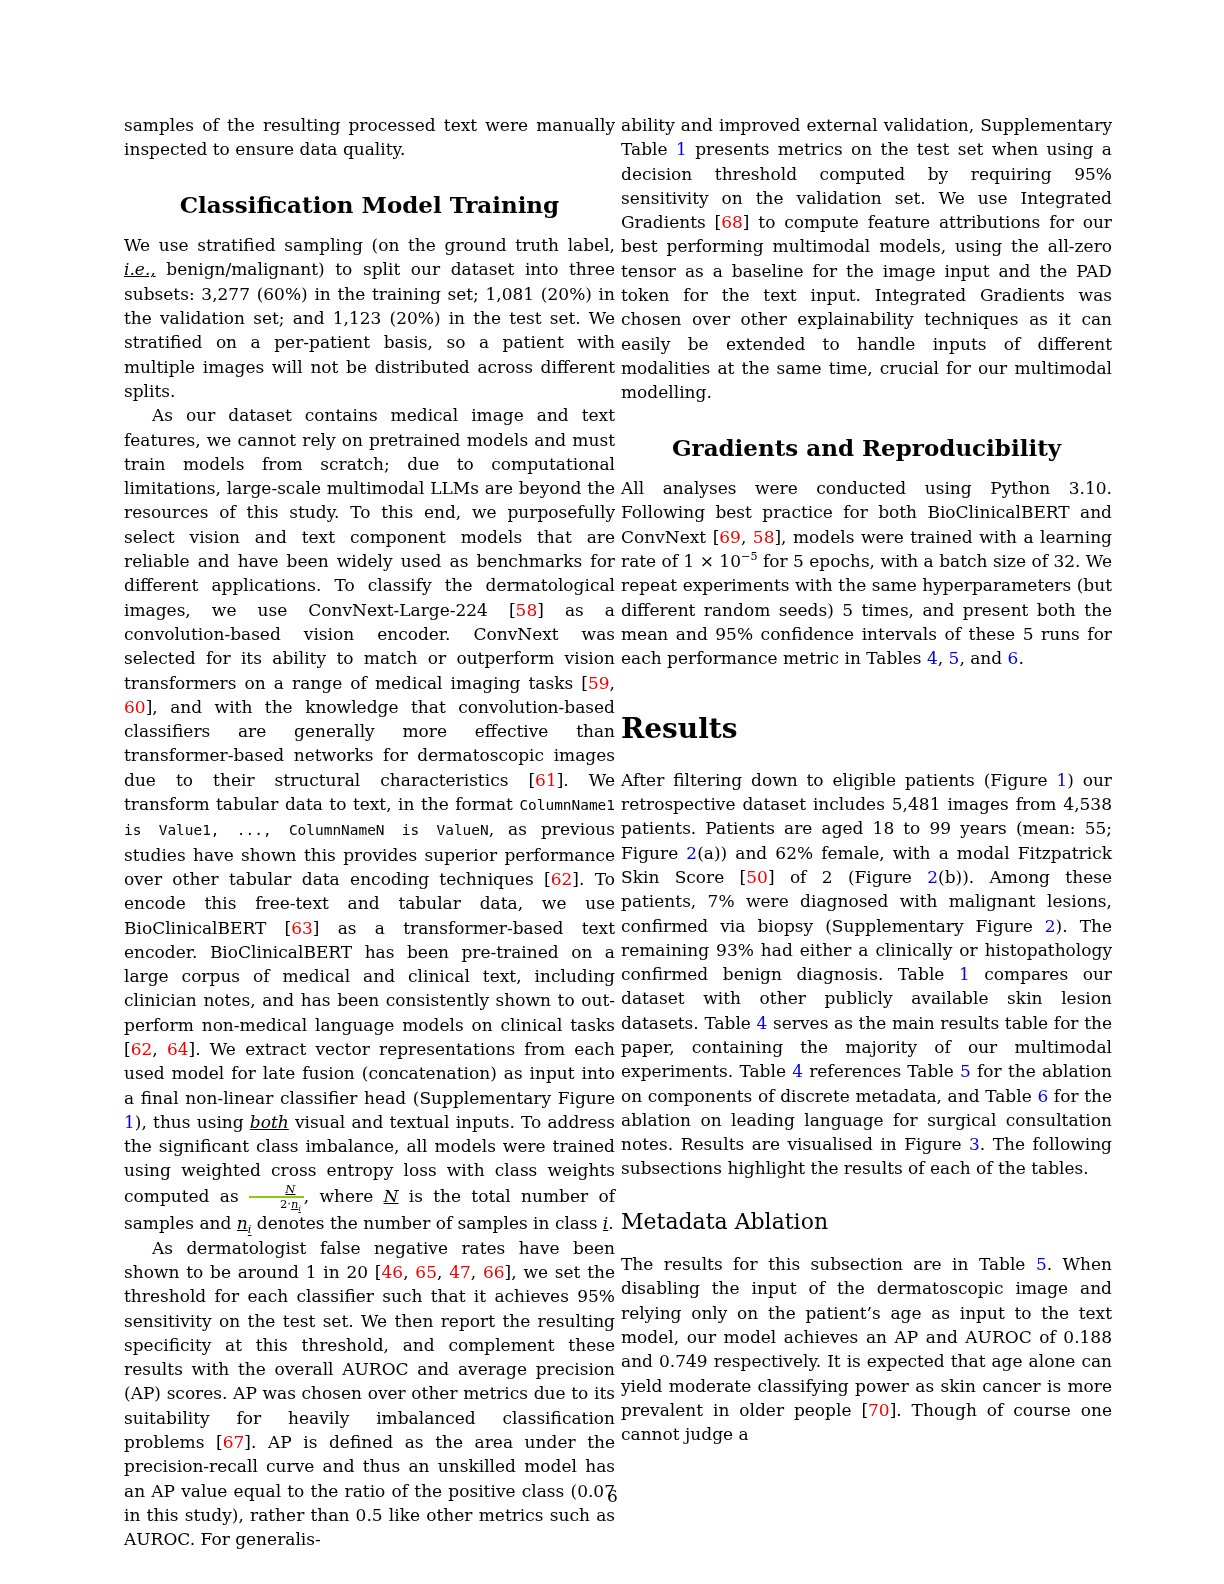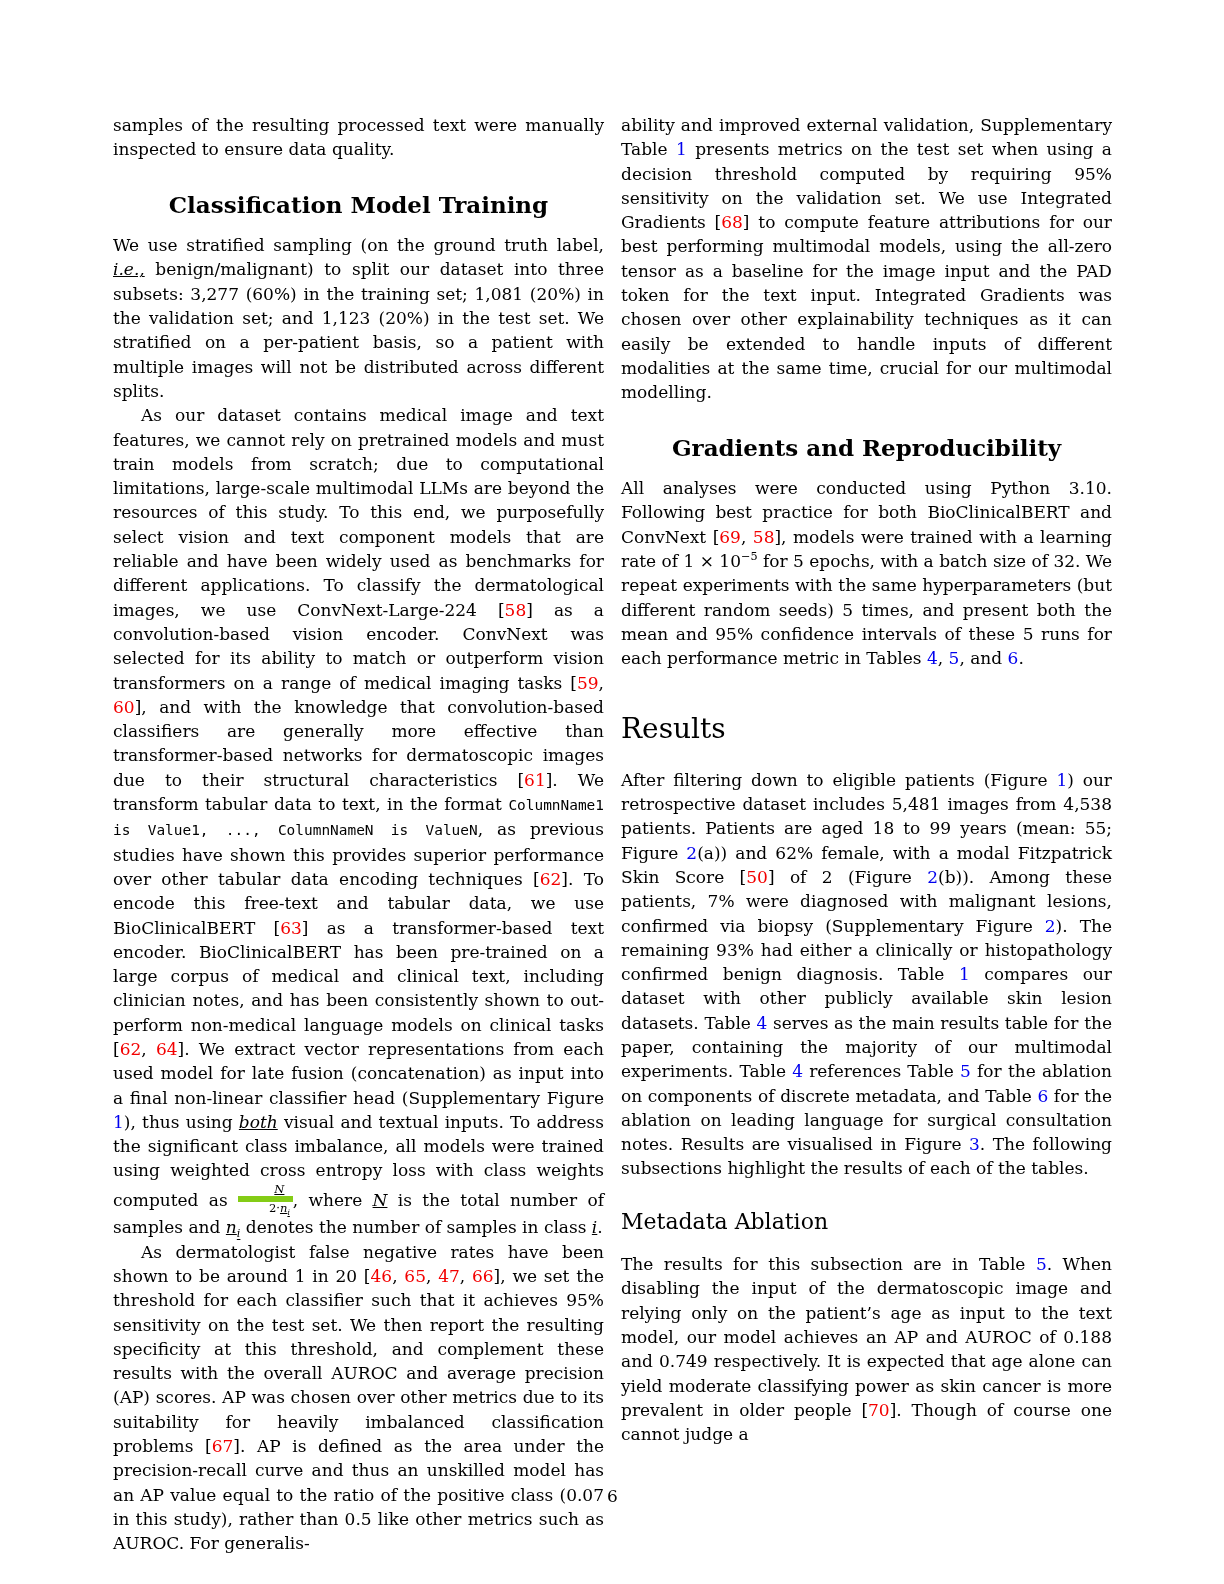--- a/index.html
+++ b/index.html
@@ -14,26 +14,26 @@
   .page { position: absolute; inset: 0; }
   .col {
     position: absolute;
     top: 113px;
     width: 491px;
     font-size: 17px;
     line-height: 24.3px;
     text-align: justify;
     hyphens: none;
   }
-  #col-left  { left: 113px; }
+  #col-left  { left: 124px; }
   #col-right { left: 621px; }
   .para { margin: 0; }
   .para.indent { text-indent: 28px; }
   .h1 {
-    font-size: 28px; font-weight: normal;
+    font-size: 28px; font-weight: bold;
     line-height: 1.15; text-align: left;
     margin: 42px 0 23px 0;
   }
   .h2 {
     font-size: 23px; font-weight: bold;
     line-height: 1.2; text-align: center;
     margin: 29px 0 15px 0;
   }
   .h3 {
     font-size: 22px; font-weight: normal;
@@ -51,21 +51,21 @@
   sub { font-size: 0.66em; line-height: 0; }
   sup { font-size: 0.66em; line-height: 0; }
   .frac {
     display: inline-block;
     text-align: center;
     vertical-align: -0.55em;
     font-size: 0.68em;
     line-height: 1.15;
   }
   .frac .fnum { display: block; padding: 0 3px; }
-  .frac .fden { display: block; border-top: 6px solid #84cc16; padding: 0 3px; }
+  .frac .fden { display: block; border-top: 2px solid #84cc16; padding: 0 3px; }
   .footer {
     position: absolute;
     left: 113px; width: 999px;
     top: 1486px;
     text-align: center;
     font-size: 17px;
   }
 </style>
 </head>
 <body>

